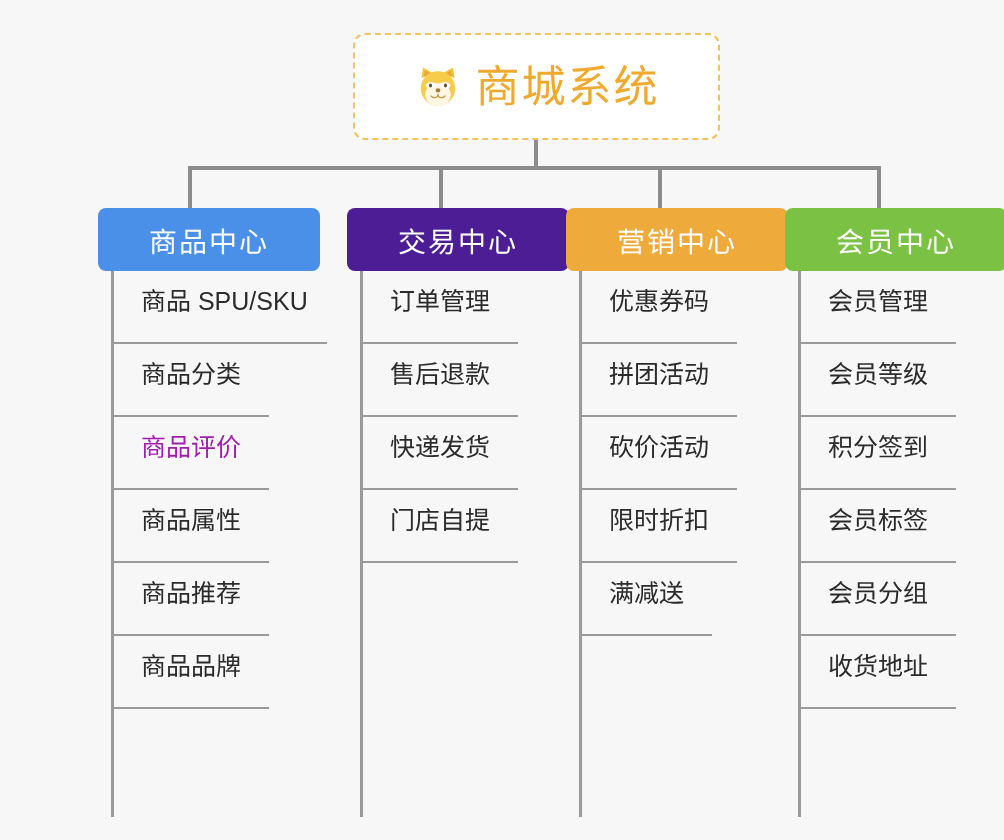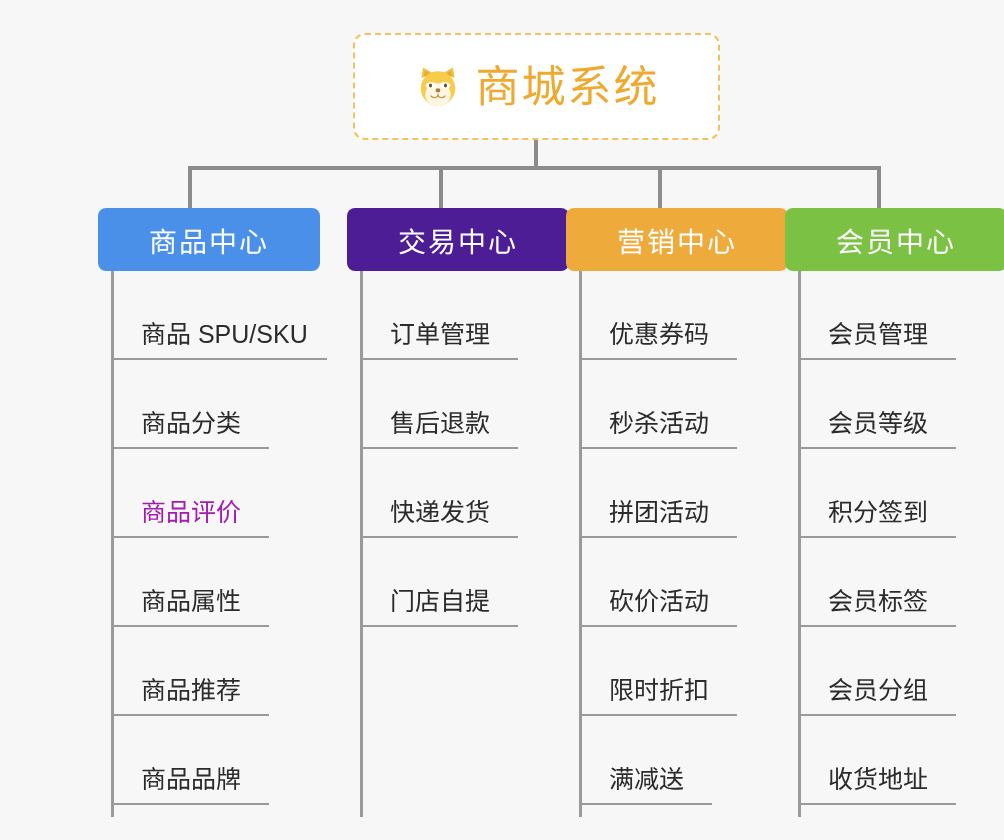--- a/index.html
+++ b/index.html
@@ -92,24 +92,24 @@
   }
 
   .leaves {
     position: absolute;
     left: 13px;
     top: 63px;
     width: 260px;
   }
   .leaf {
     position: relative;
-    height: 89px;
+    height: 73px;
     box-sizing: border-box;
     display: flex;
-    align-items: flex-end;
+    align-items: center;
     padding-left: 30px;
     padding-bottom: 6px;
   }
   .leaf .leaf-label {
     font-size: 25px;
     color: #2b2b2b;
     line-height: 1.1;
     white-space: nowrap;
     position: relative;
     z-index: 2;
@@ -228,24 +228,20 @@
     <div class="cat-header" style="background-color: rgb(238, 171, 60);">
       <span>营销中心</span>
     </div>
     <div class="spine" style="height: 546px; background: rgb(154, 154, 154);"></div>
     <div class="leaves">
       <div class="leaf">
         <span class="leaf-label" style="color: rgb(43, 43, 43);">优惠券码</span>
         <span class="leaf-underline" style="width: 158px; background: rgb(154, 154, 154);"></span>
       </div>
       <div class="leaf">
-        <span class="leaf-label" style="color: rgb(43, 43, 43);">秒杀活动</span>
-        <span class="leaf-underline" style="width: 158px; background: rgb(154, 154, 154);"></span>
-      </div>
-      <div class="leaf">
         <span class="leaf-label" style="color: rgb(43, 43, 43);">拼团活动</span>
         <span class="leaf-underline" style="width: 158px; background: rgb(154, 154, 154);"></span>
       </div>
       <div class="leaf">
         <span class="leaf-label" style="color: rgb(43, 43, 43);">砍价活动</span>
         <span class="leaf-underline" style="width: 158px; background: rgb(154, 154, 154);"></span>
       </div>
       <div class="leaf">
         <span class="leaf-label" style="color: rgb(43, 43, 43);">限时折扣</span>
         <span class="leaf-underline" style="width: 158px; background: rgb(154, 154, 154);"></span>

